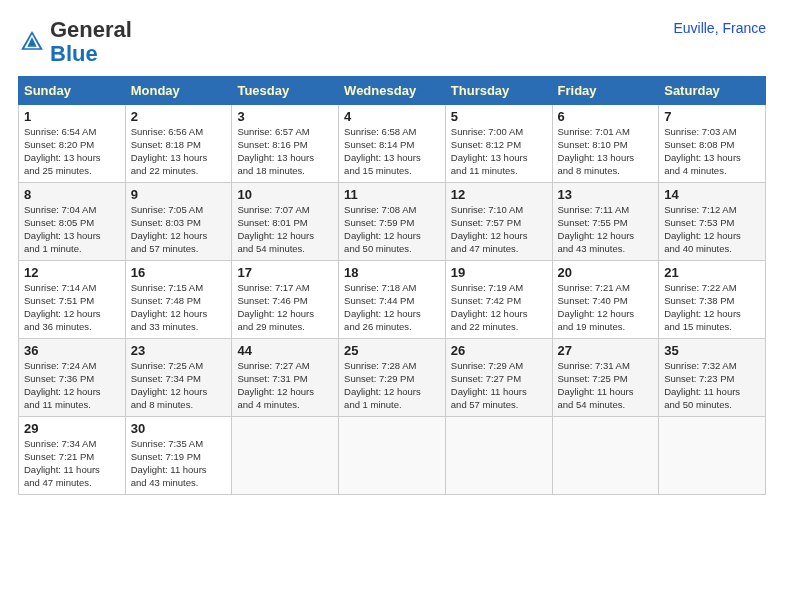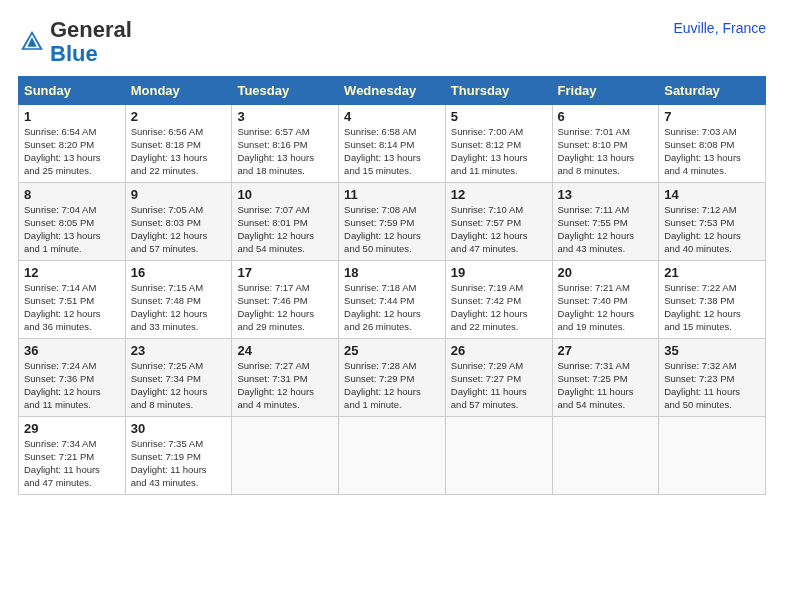--- a/index.html
+++ b/index.html
@@ -228,21 +228,21 @@
         <tr class="row-even">
           <td>
             <span class="day-num">36</span>
             <div class="day-info">Sunrise: 7:24 AM<br>Sunset: 7:36 PM<br>Daylight: 12 hours<br>and 11 minutes.</div>
           </td>
           <td>
             <span class="day-num">23</span>
             <div class="day-info">Sunrise: 7:25 AM<br>Sunset: 7:34 PM<br>Daylight: 12 hours<br>and 8 minutes.</div>
           </td>
           <td>
-            <span class="day-num">24</span>
+            <span class="day-num">44</span>
             <div class="day-info">Sunrise: 7:27 AM<br>Sunset: 7:31 PM<br>Daylight: 12 hours<br>and 4 minutes.</div>
           </td>
           <td>
             <span class="day-num">25</span>
             <div class="day-info">Sunrise: 7:28 AM<br>Sunset: 7:29 PM<br>Daylight: 12 hours<br>and 1 minute.</div>
           </td>
           <td>
             <span class="day-num">26</span>
             <div class="day-info">Sunrise: 7:29 AM<br>Sunset: 7:27 PM<br>Daylight: 11 hours<br>and 57 minutes.</div>
           </td>

